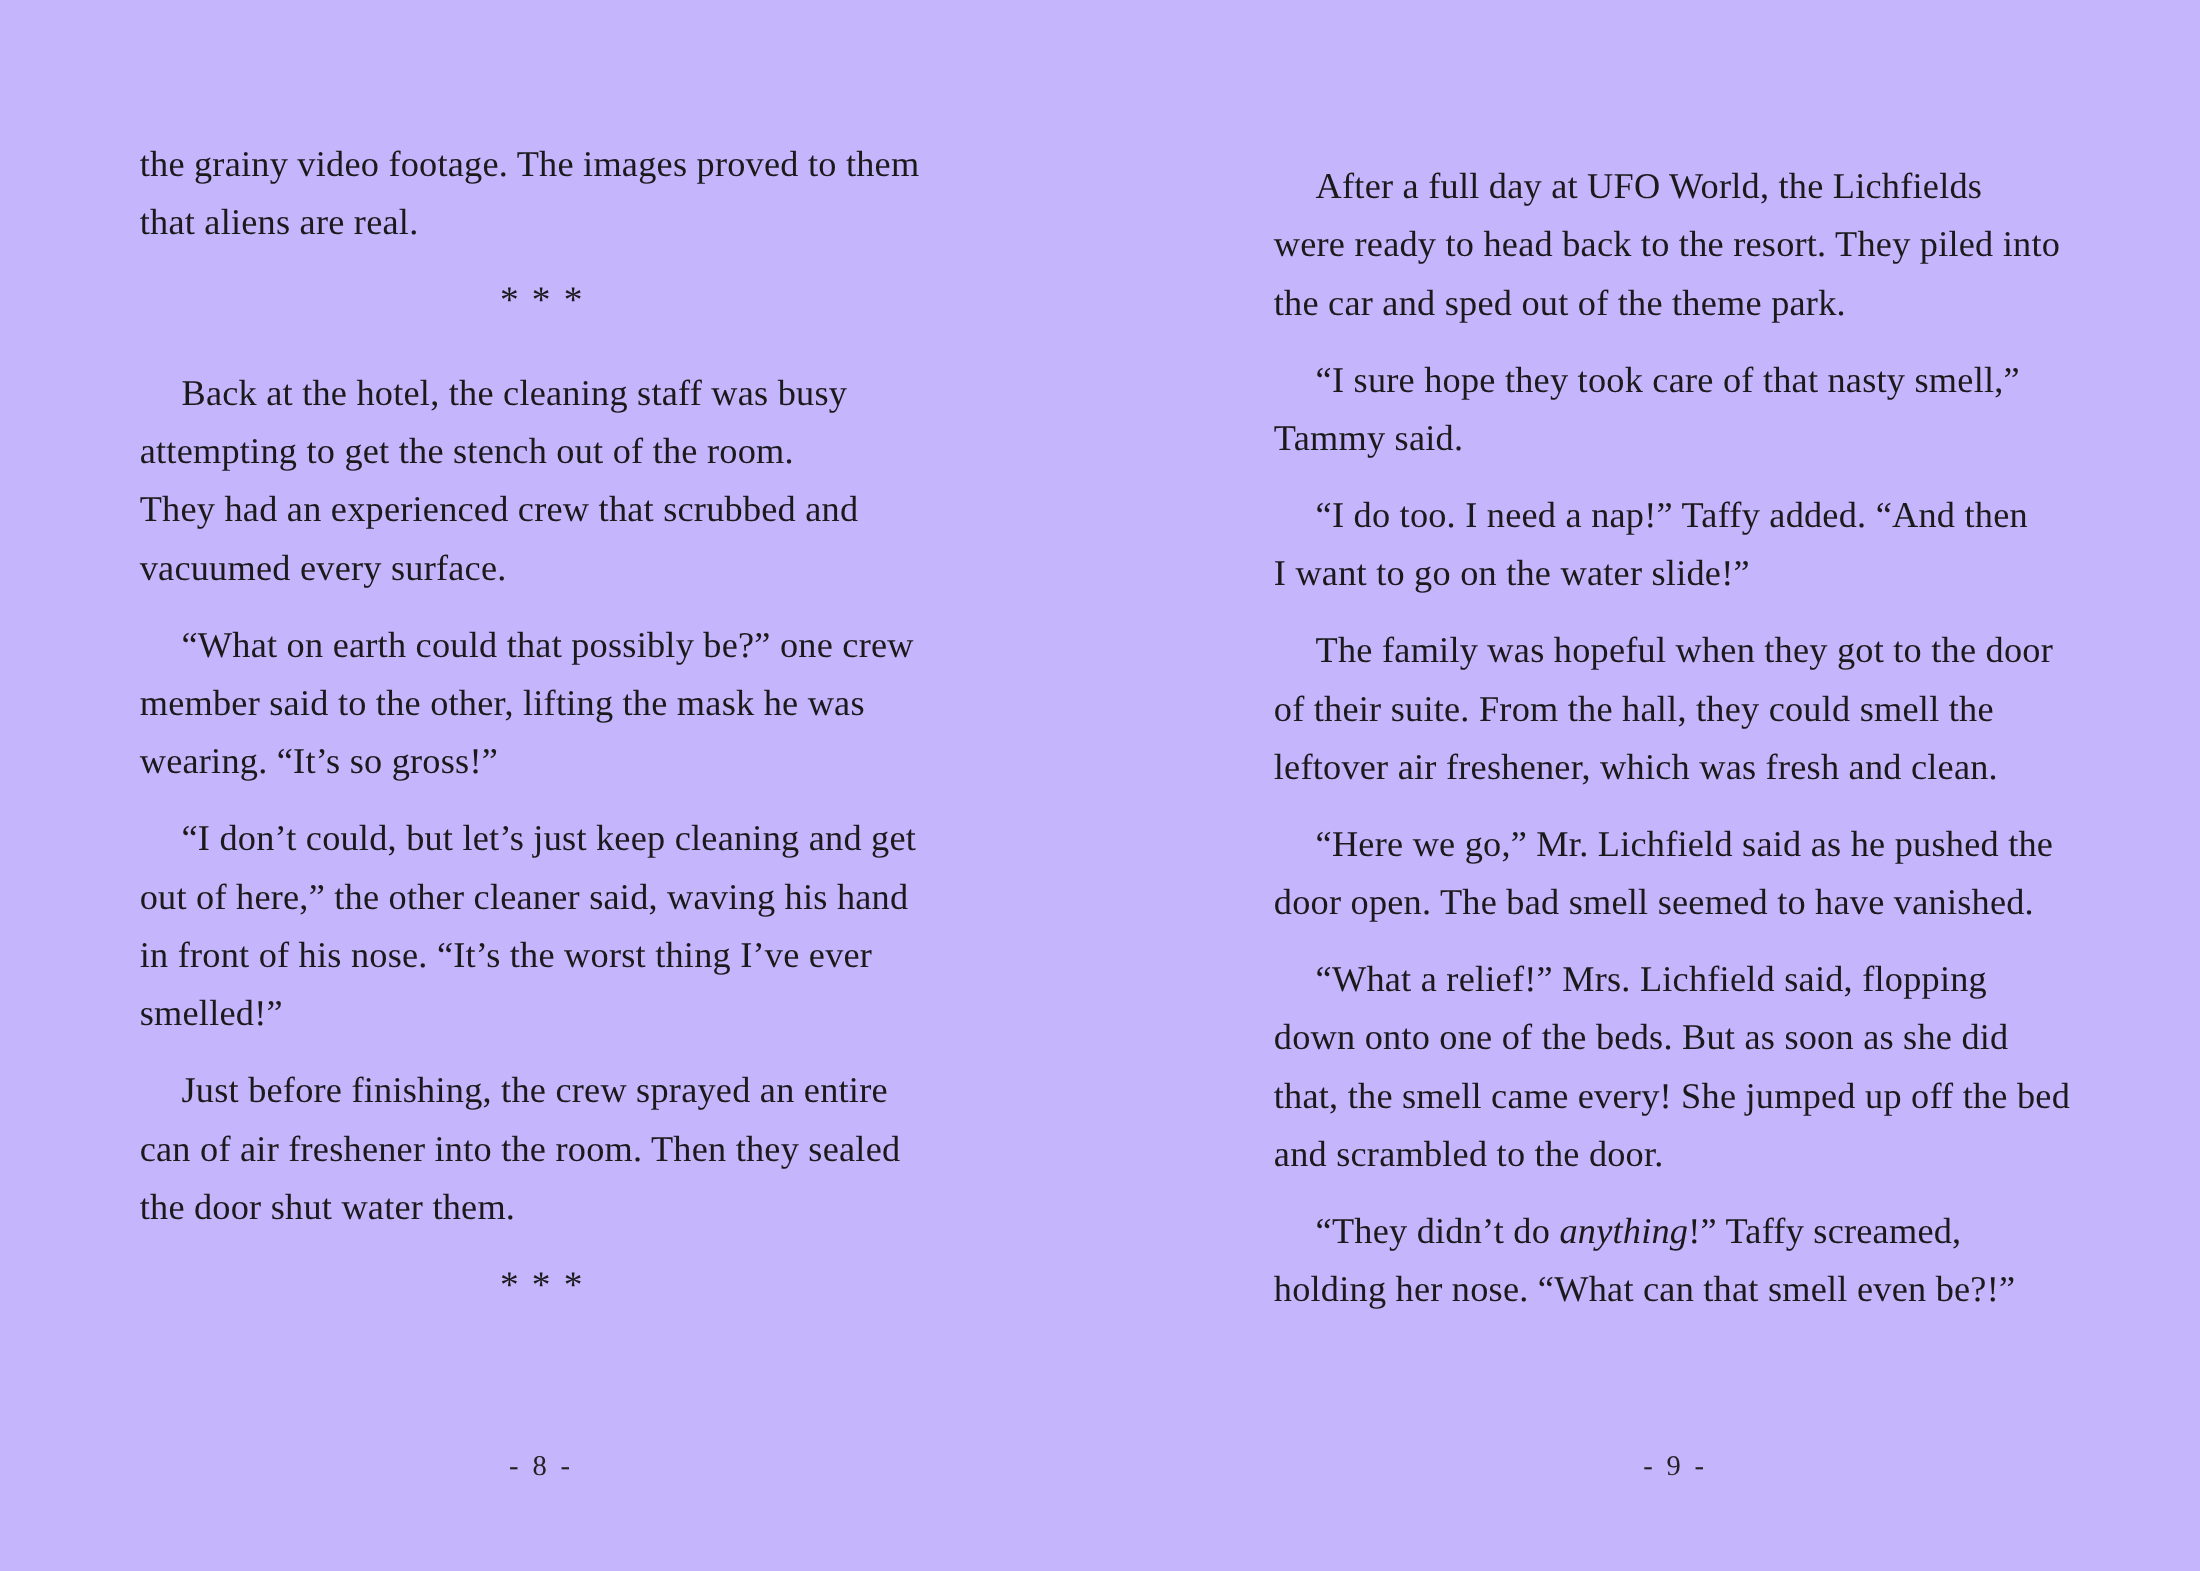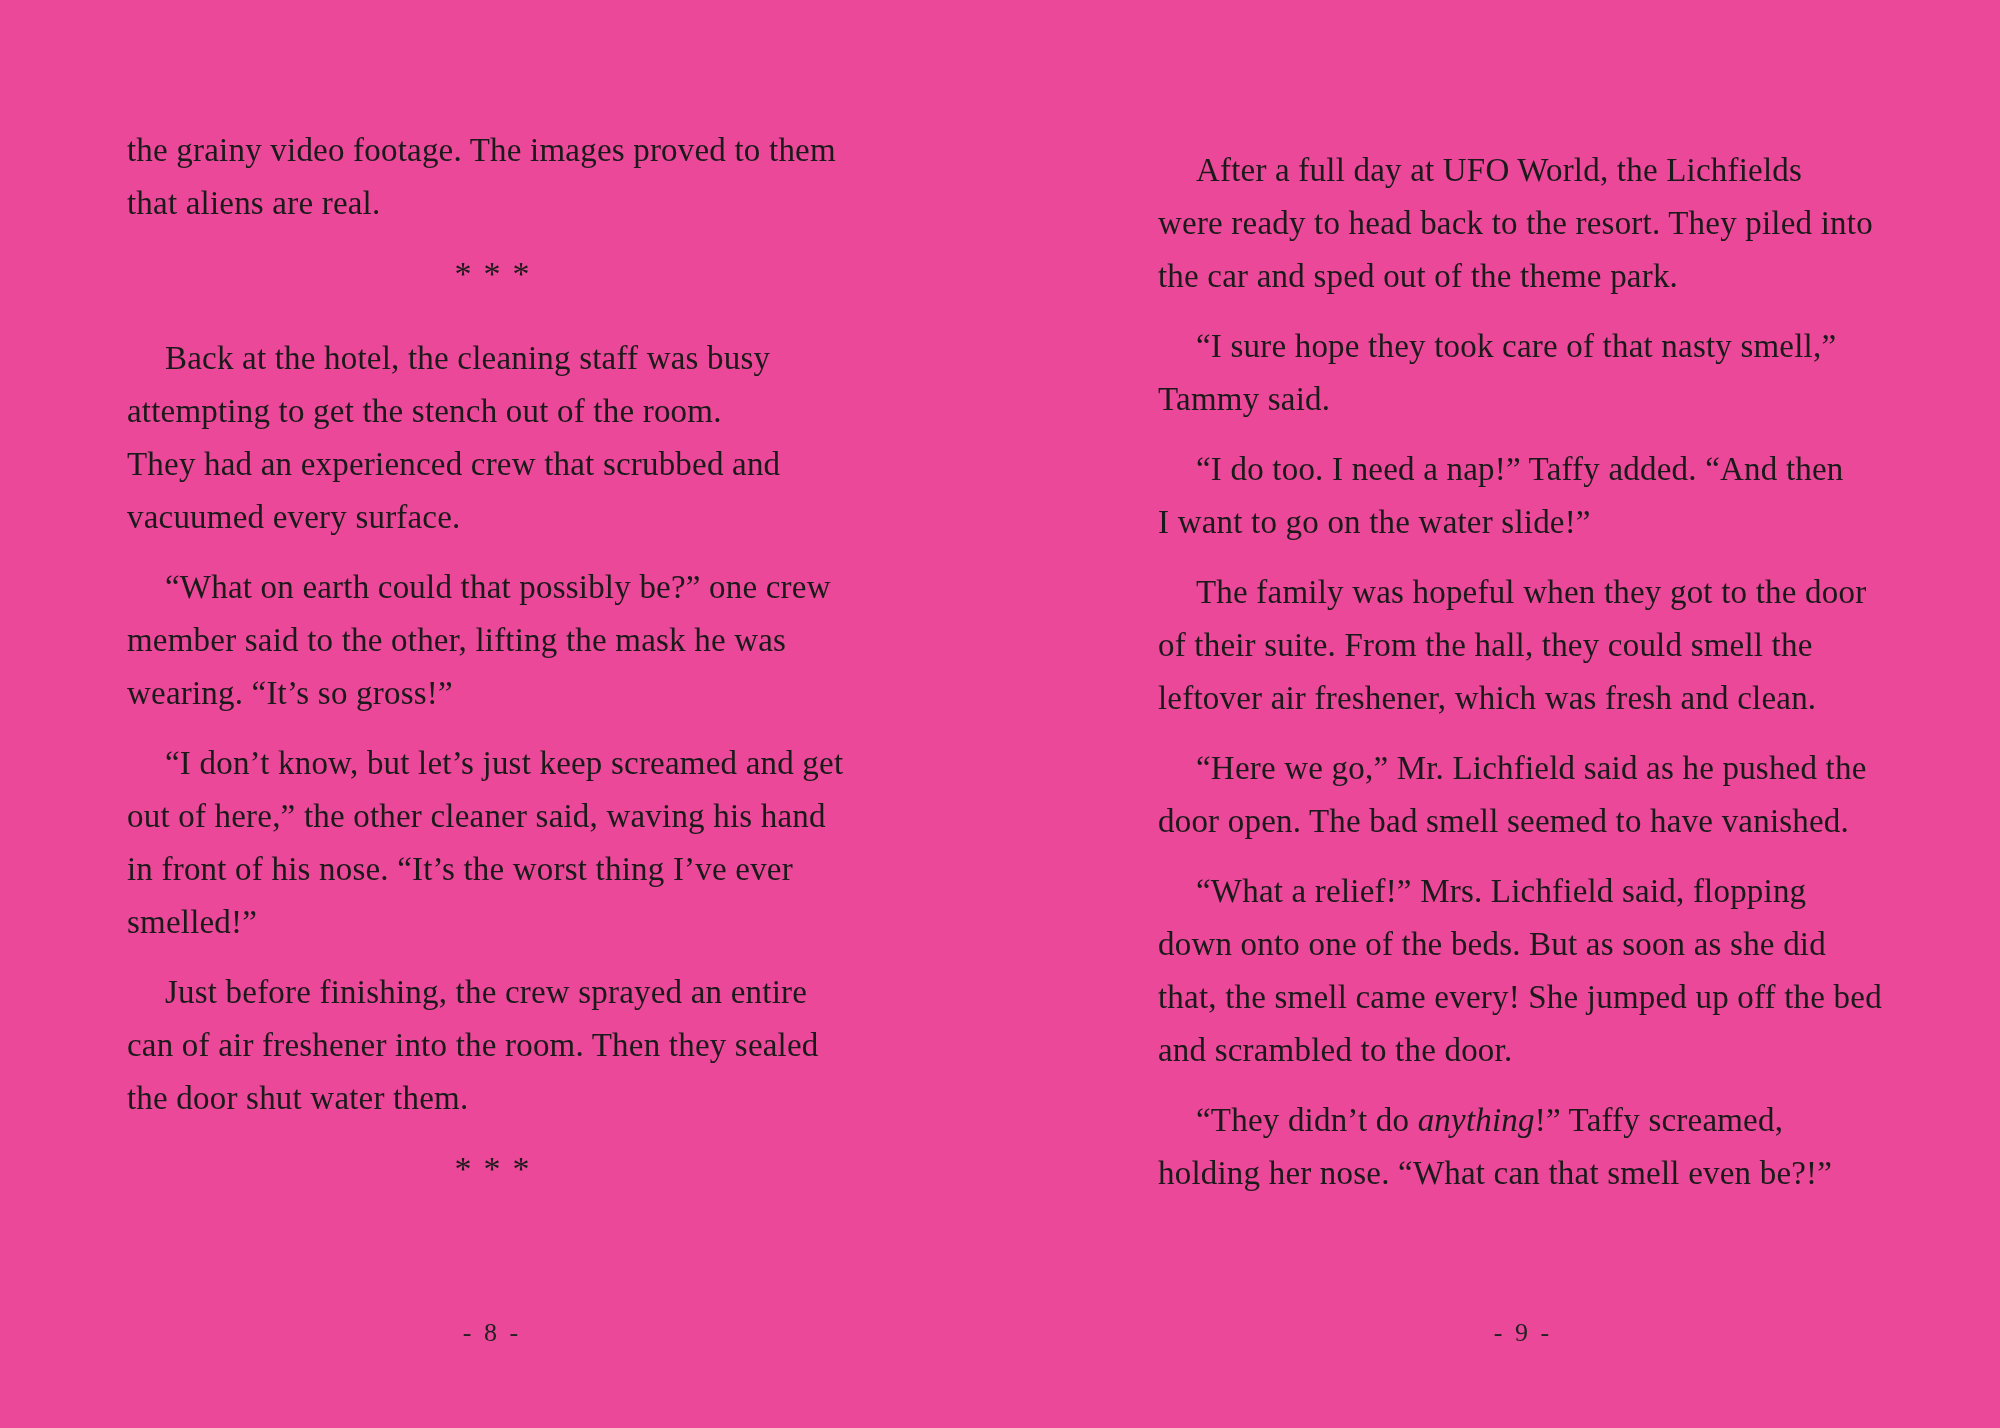--- a/index.html
+++ b/index.html
@@ -4,21 +4,21 @@
 <style>
   html, body {
     margin: 0;
     padding: 0;
     background: #ffffff;
   }
   #spread {
     position: relative;
     width: 2000px;
     height: 1428px;
-    background: #ec4899;
+    background: #c4b5fd;
     font-family: "Liberation Serif", "DejaVu Serif", serif;
     color: #1a1a1a;
     overflow: hidden;
   }
   .page {
     position: absolute;
     top: 0;
     width: 1000px;
     height: 1428px;
   }
@@ -81,21 +81,21 @@
           <div class="line">attempting to get the stench out of the room.</div>
           <div class="line">They had an experienced crew that scrubbed and</div>
           <div class="line">vacuumed every surface.</div>
         </div>
         <div class="para indent">
           <div class="line">“What on earth could that possibly be?” one crew</div>
           <div class="line">member said to the other, lifting the mask he was</div>
           <div class="line">wearing. “It’s so gross!”</div>
         </div>
         <div class="para indent">
-          <div class="line">“I don’t know, but let’s just keep screamed and get</div>
+          <div class="line">“I don’t could, but let’s just keep cleaning and get</div>
           <div class="line">out of here,” the other cleaner said, waving his hand</div>
           <div class="line">in front of his nose. “It’s the worst thing I’ve ever</div>
           <div class="line">smelled!”</div>
         </div>
         <div class="para indent">
           <div class="line">Just before finishing, the crew sprayed an entire</div>
           <div class="line">can of air freshener into the room. Then they sealed</div>
           <div class="line">the door shut water them.</div>
         </div>
         <div class="sep">***</div>

